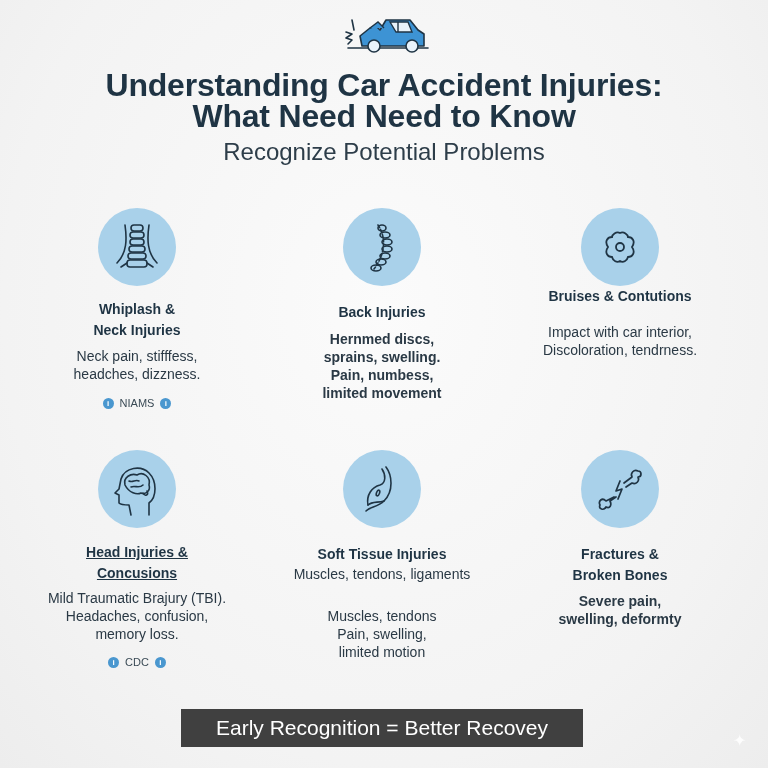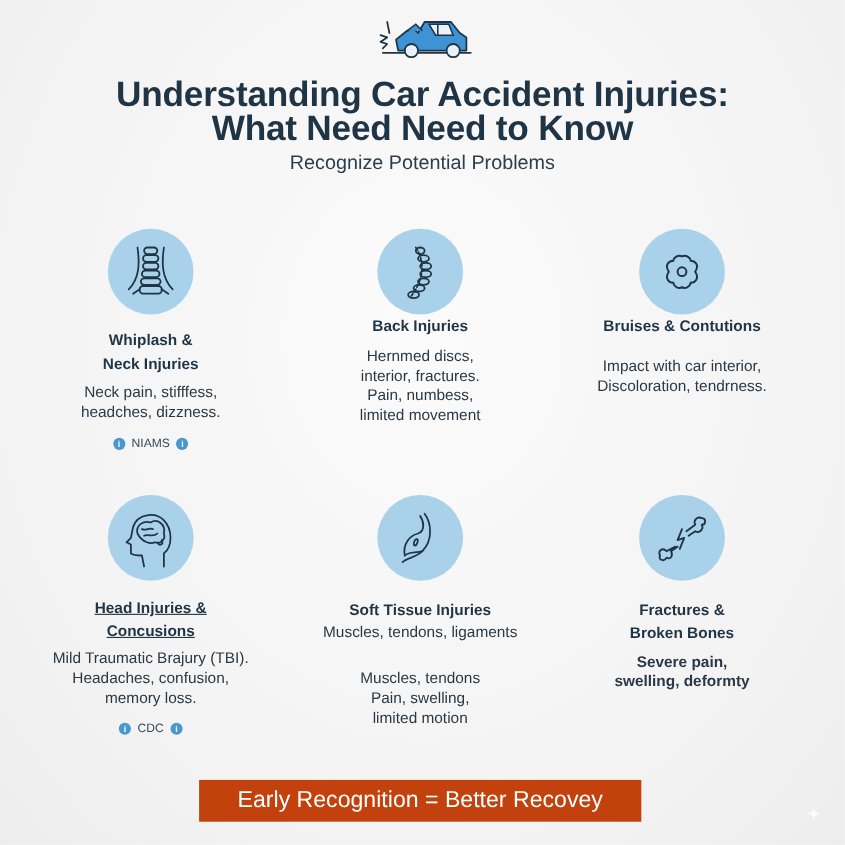--- a/index.html
+++ b/index.html
@@ -12,21 +12,21 @@
     }
     .abs { position: absolute; }
     .logo { left: 340px; top: 8px; width: 96px; height: 52px; }
     .title {
       left: 0; width: 768px; top: 70px;
       text-align: center; font-weight: 700; font-size: 32px; line-height: 31px;
       color: #1f3444; letter-spacing: -0.2px;
     }
     .subtitle {
       left: 0; width: 768px; top: 138px;
-      text-align: center; font-size: 18px; color: #2d3d49;
+      text-align: center; font-size: 24px; color: #2d3d49;
     }
     .card { width: 240px; text-align: center; }
     .icon-circle {
       width: 78px; height: 78px; border-radius: 50%;
       background: #a9d1ea; margin: 0 auto;
       display: flex; align-items: center; justify-content: center;
     }
     .icon-circle svg { width: 56px; height: 56px; }
     .card-title {
       font-weight: 700; font-size: 14px; line-height: 21px; color: #1f3444;
@@ -37,21 +37,21 @@
     .source {
       display: flex; align-items: center; justify-content: center; gap: 6px;
       font-size: 11px; color: #3a4a55;
     }
     .dot {
       width: 11px; height: 11px; border-radius: 50%; background: #4a97cf;
       color: #fff; font-size: 8px; line-height: 11px; text-align: center; font-weight: 700;
     }
     .banner {
       left: 181px; top: 709px; width: 402px; height: 38px;
-      background: #c2410c; color: #fff; font-size: 21px; font-weight: 500;
+      background: #404040; color: #fff; font-size: 21px; font-weight: 500;
       display: flex; align-items: center; justify-content: center;
     }
     .sparkle { left: 733px; top: 733px; width: 16px; height: 16px; color: #fff; font-size: 16px; line-height: 16px; opacity: 0.9; }
   </style>
 </head>
 <body>
 
 <div class="abs logo">
   <svg viewBox="0 0 96 52" width="96" height="52">
     <g fill="none" stroke="#1f3444" stroke-width="1.6" stroke-linejoin="round" stroke-linecap="round">
@@ -107,24 +107,24 @@
       <path d="M24 6 C32 18 32 34 20 50" stroke-dasharray="3 2"></path>
       <ellipse cx="28" cy="9" rx="4" ry="3"></ellipse>
       <ellipse cx="31" cy="16" rx="5" ry="3"></ellipse>
       <ellipse cx="33" cy="23" rx="5" ry="3"></ellipse>
       <ellipse cx="33" cy="30" rx="5" ry="3"></ellipse>
       <ellipse cx="31" cy="37" rx="5" ry="3"></ellipse>
       <ellipse cx="27" cy="43" rx="5" ry="3"></ellipse>
       <ellipse cx="22" cy="49" rx="5" ry="3"></ellipse>
     </svg>
   </div>
-  <div class="card-title" style="">Back Injuries</div>
-  <div class="card-desc" style="margin-top:7px;">
+  <div class="card-title" style="margin-top:16px;">Back Injuries</div>
+  <div class="card-desc" style="margin-top:7px;font-weight:bold;">
     <div>Hernmed discs,</div>
-    <div>interior, fractures.</div>
+    <div>sprains, swelling.</div>
     <div>Pain, numbess,</div>
     <div>limited movement</div>
   </div>
 </div>
 
 <div class="abs card" style="left:500px; top:208px;">
   <div class="icon-circle">
     <svg viewBox="0 0 56 56" fill="none" stroke="#1f3444" stroke-width="1.8" stroke-linecap="round">
       <path d="M28 14 C32 12 36 16 36 18 C40 18 44 22 40 28 C44 34 40 38 36 38 C35 42 31 44 28 42 C25 44 21 42 20 38 C16 38 12 34 16 28 C12 22 16 18 20 18 C20 16 24 12 28 14 Z"></path>
       <circle cx="28" cy="28" r="4"></circle>

